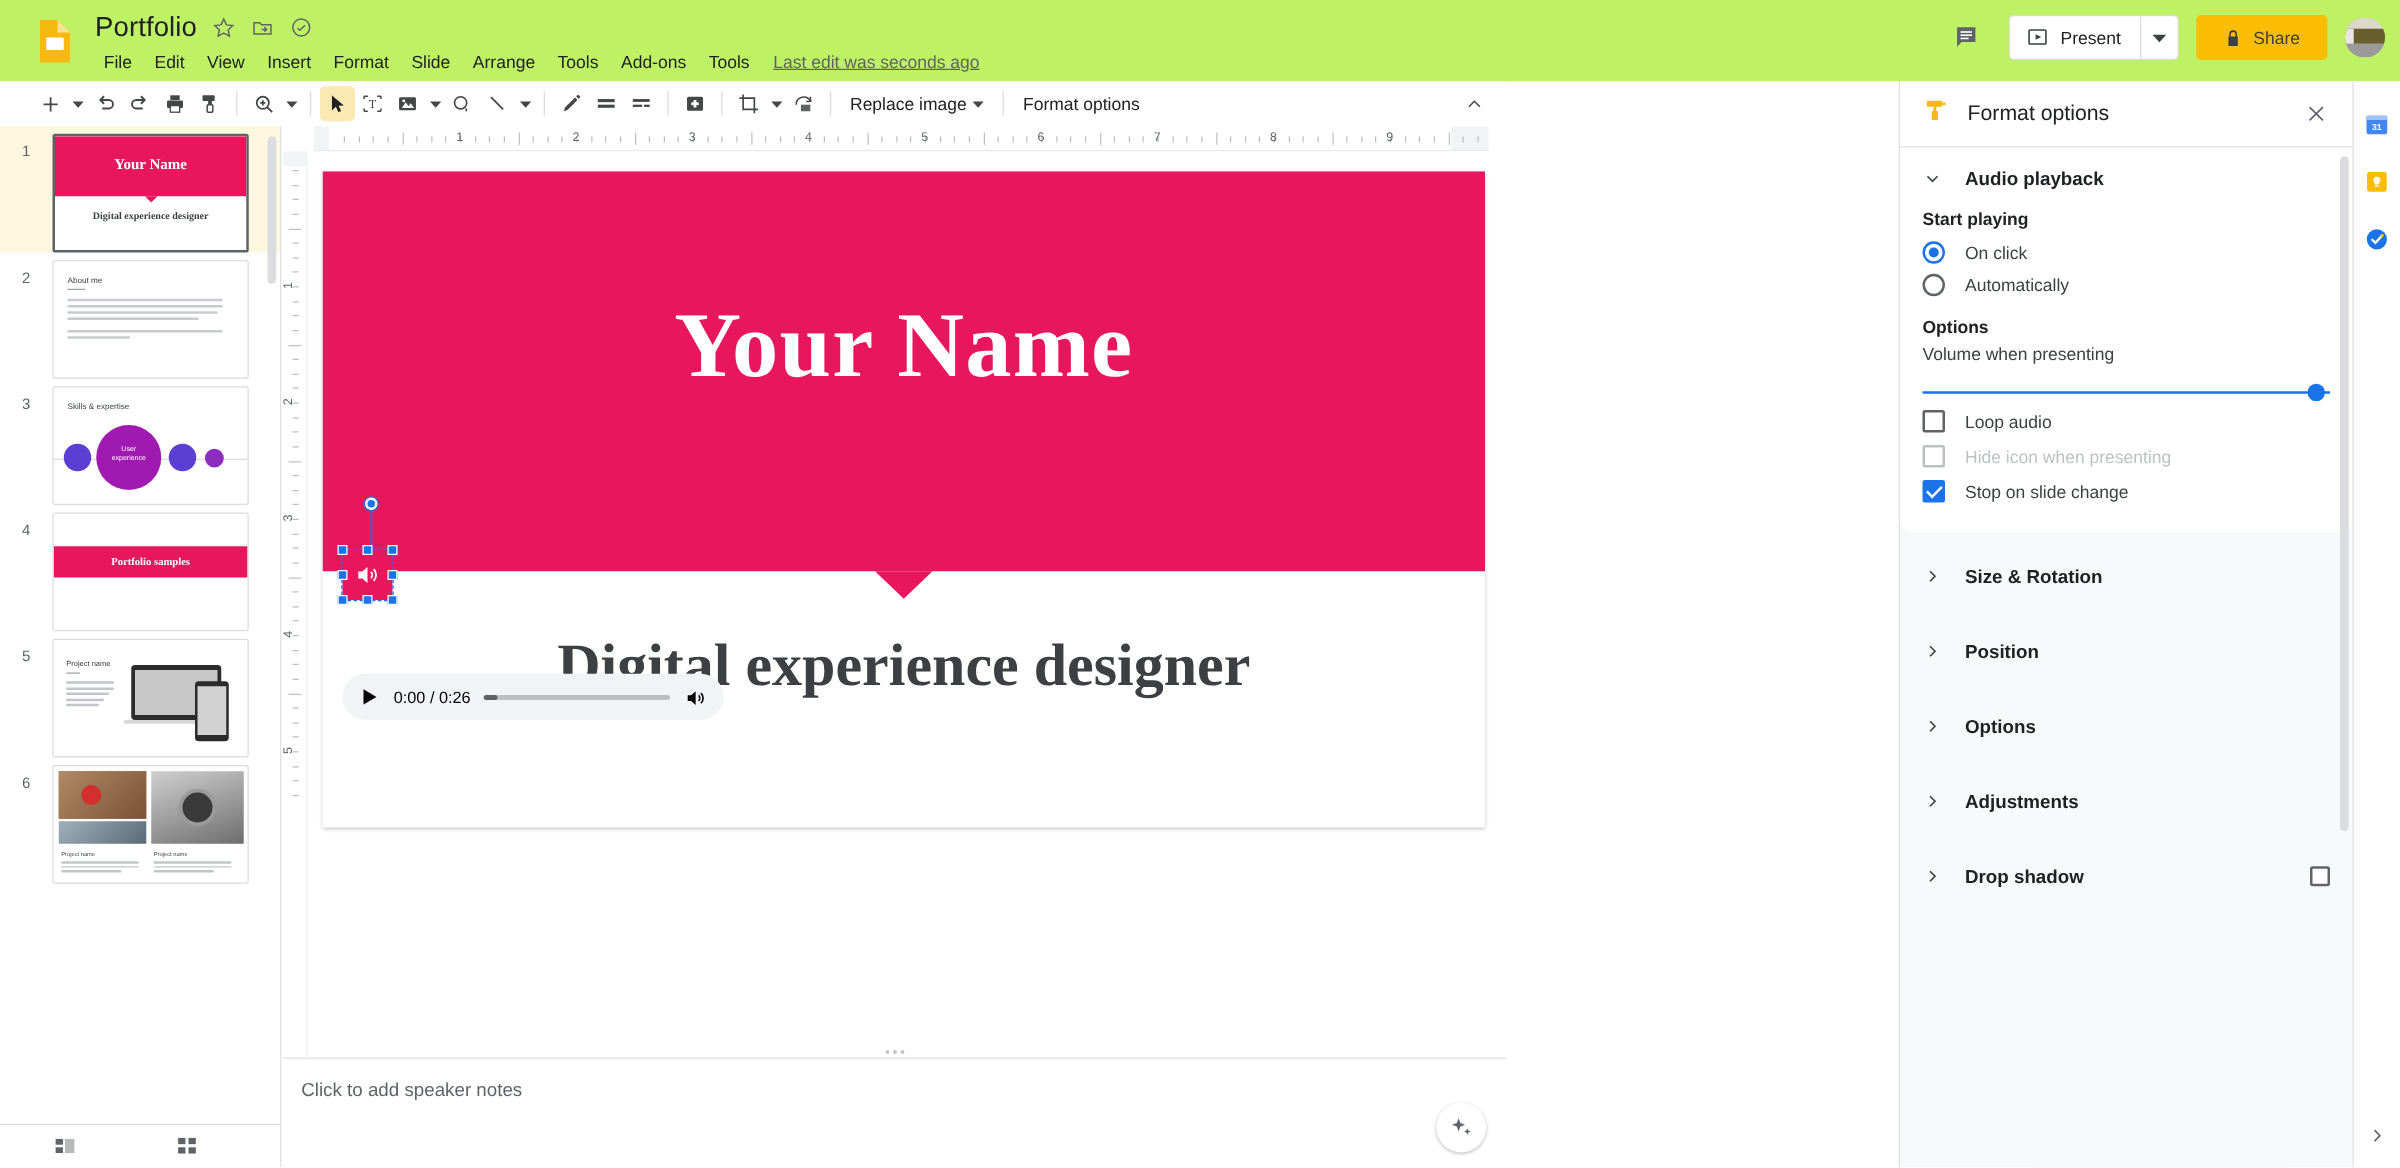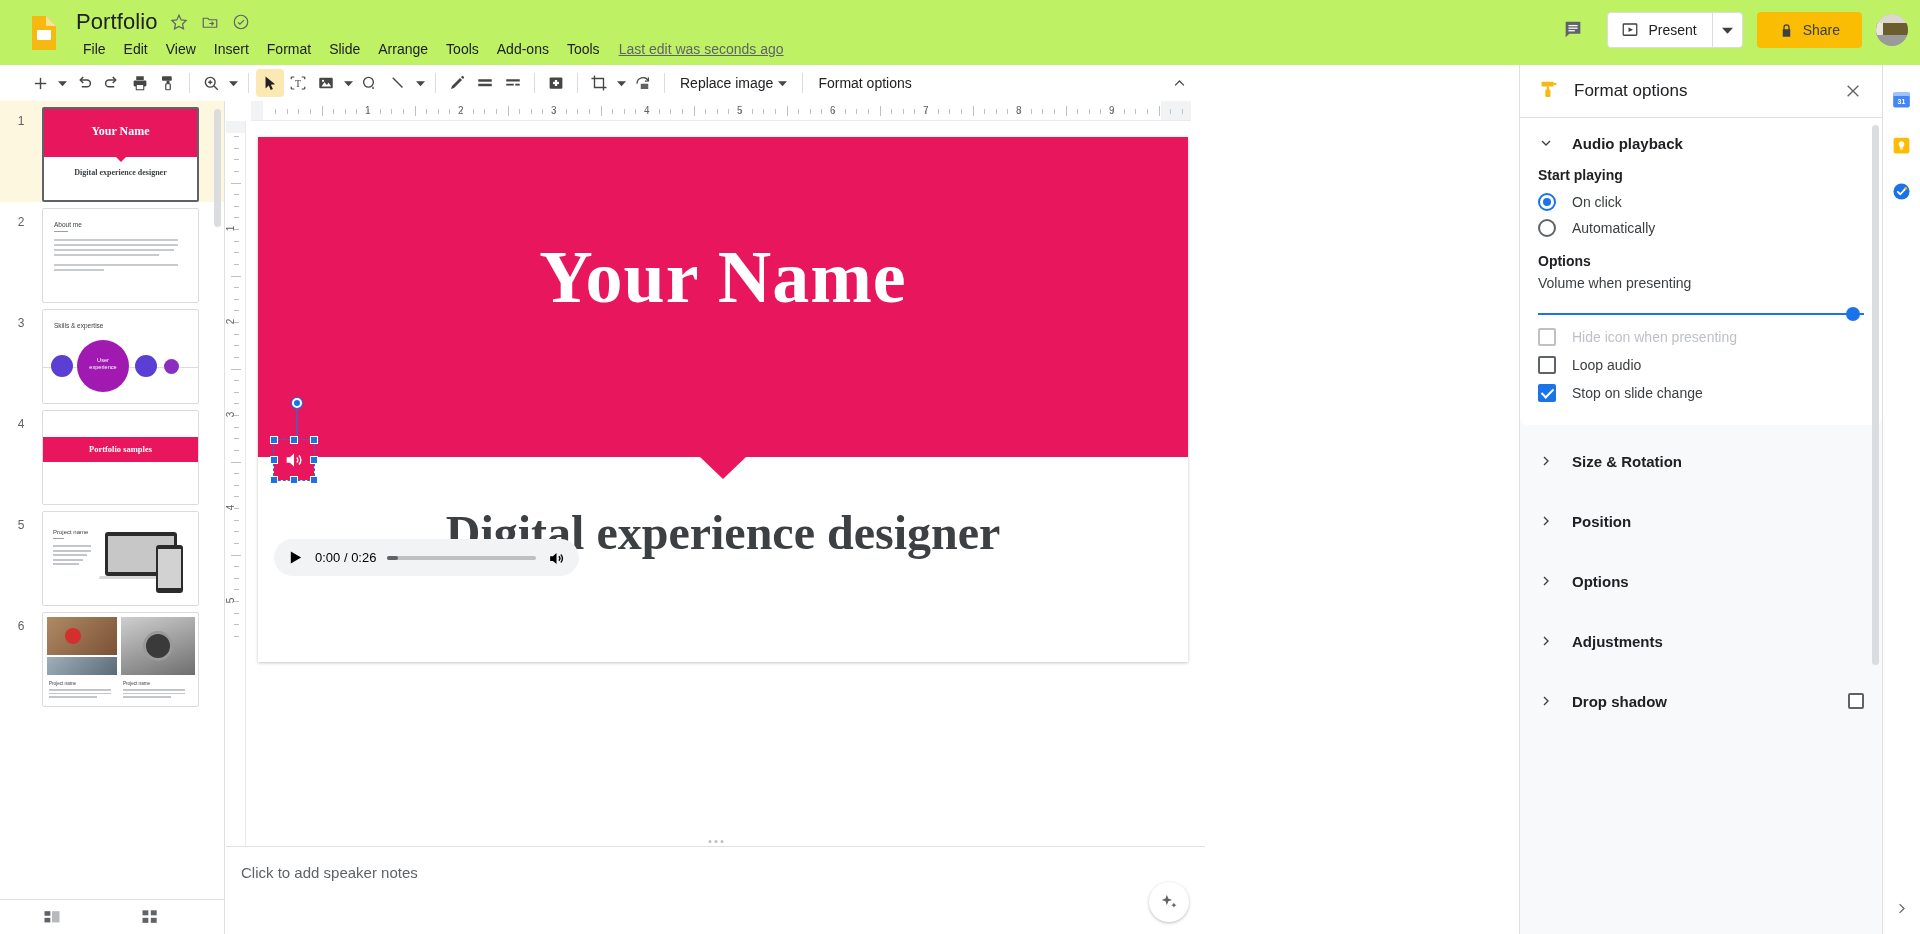--- a/index.html
+++ b/index.html
@@ -877,26 +877,26 @@
 
       <div class="fld-label" style="margin-top:12px;">Options</div>
       <div class="fld-label light">Volume when presenting</div>
 
       <div class="slider-wrap">
         <div class="slider-track"></div>
         <div class="slider-knob"></div>
       </div>
 
       <div class="cb-row">
+        <span class="cb"></span>
+        <span class="cb-label">Loop audio</span>
+      </div>
+      <div class="cb-row">
         <span class="cb dis"></span>
         <span class="cb-label dis">Hide icon when presenting</span>
-      </div>
-      <div class="cb-row">
-        <span class="cb"></span>
-        <span class="cb-label">Loop audio</span>
       </div>
       <div class="cb-row">
         <span class="cb on"></span>
         <span class="cb-label">Stop on slide change</span>
       </div>
     </div>
 
     <div class="sec-closed">
       <span class="chev">
         <svg width="16" height="16" viewBox="0 0 24 24" fill="none" stroke="#3c4043" stroke-width="2">

